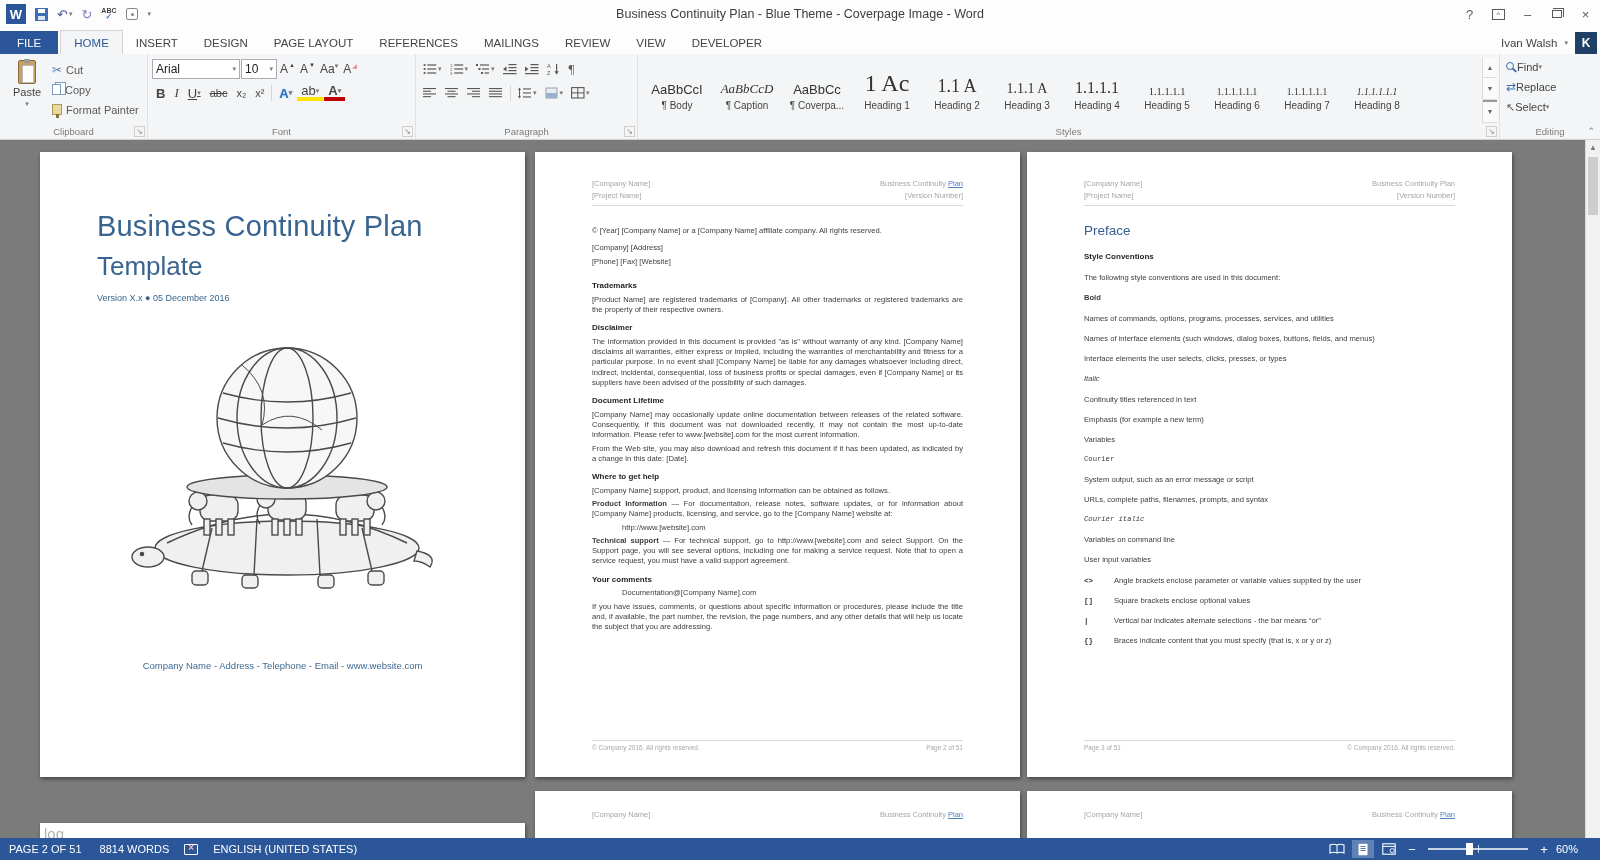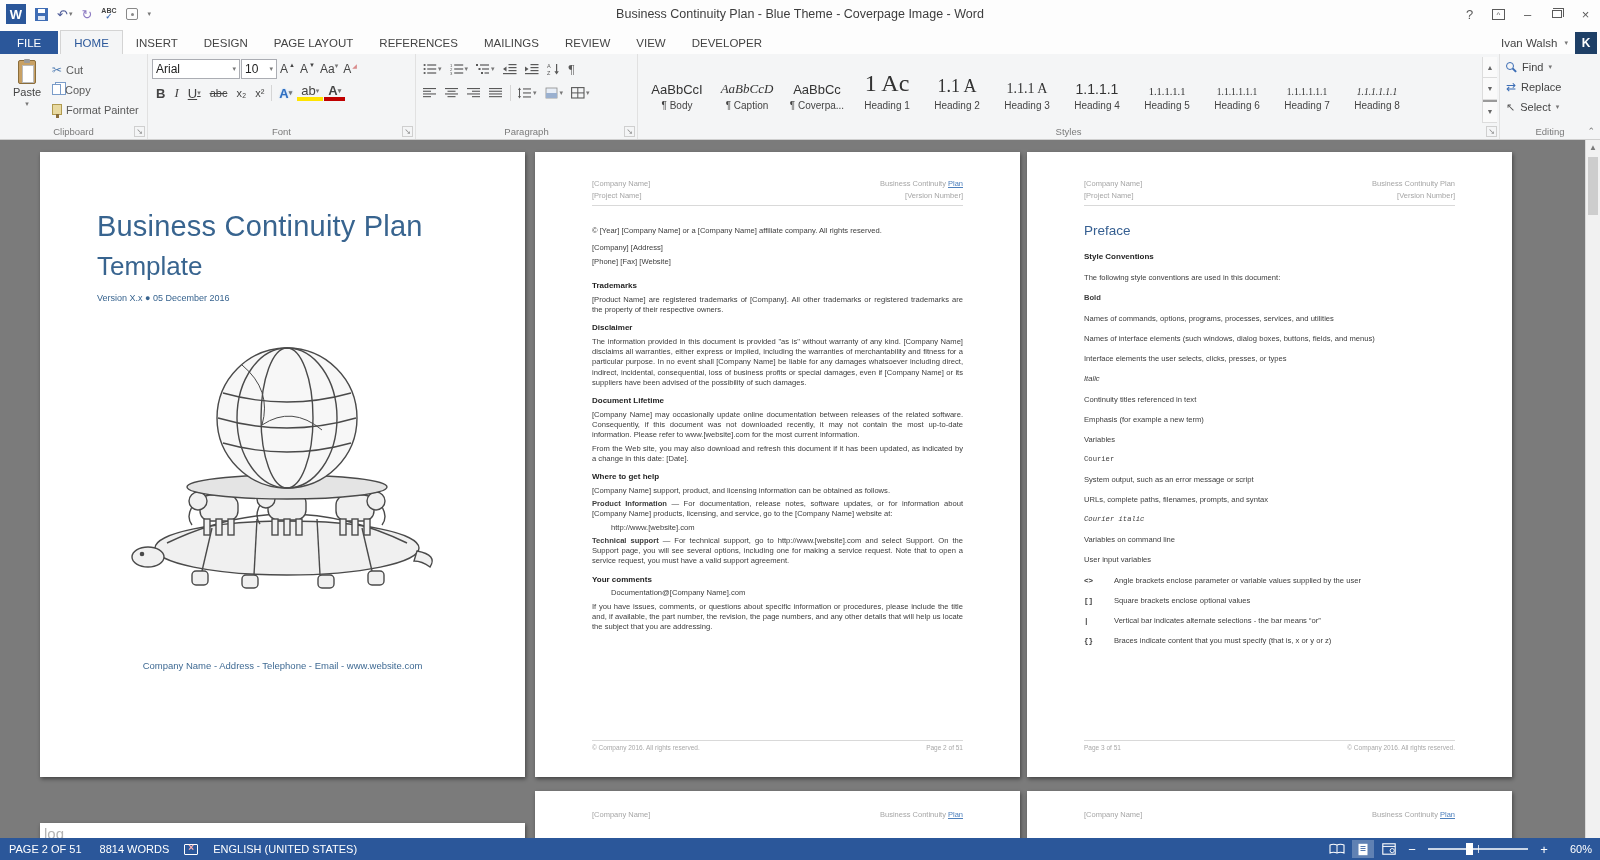--- a/index.html
+++ b/index.html
@@ -88,31 +88,31 @@
   .sgallery{display:flex;overflow:hidden;flex:1}
   .sitem{width:70px;flex:0 0 70px;text-align:center;padding-top:3px;border:1px solid transparent}
   .sprev{height:36px;display:flex;align-items:flex-end;justify-content:center;color:#333;overflow:hidden;white-space:nowrap}
   .sname{font-size:10px;color:#444;margin-top:3px;white-space:nowrap}
   .sp-body{font-size:13px}
   .sp-cap{font-size:13px;font-style:italic;font-family:"Liberation Serif",serif}
   .sp-cov{font-size:13px}
   .sp-h1{font-size:24px;font-family:"Liberation Serif",serif}
   .sp-h2{font-size:18px;font-family:Liberation Serif, serif}
   .sp-h3{font-size:14px;font-family:"Liberation Serif",serif}
-  .sp-h4{font-size:14px;font-family:Liberation Sans, sans-serif}
+  .sp-h4{font-size:16px;font-family:Liberation Serif, serif}
   .sp-h5{font-size:10.5px;font-family:"Liberation Serif",serif}
   .sp-h6,.sp-h7{font-size:9.5px;font-family:"Liberation Serif",serif}
   .sp-h8{font-size:9.5px;font-style:italic;font-family:"Liberation Serif",serif}
   .sscroll{width:15px;display:flex;flex-direction:column;border-left:1px solid #dcdcdc}
   .sarrow{flex:1;font-size:7px;color:#666;display:flex;align-items:center;justify-content:center;border-bottom:1px solid #dcdcdc;background:#fafafa}
   .sarrow.more{border-top:2px solid #9a9a9a}
 
   
   .g-edit{width:100px;border-right:none}
-  .erow{display:flex;align-items:center;gap:5px;font-size:11px;color:#444;height:20px;padding-left:2px;white-space:nowrap}
+  .erow{display:flex;align-items:center;font-size:11px;color:#444;height:20px;padding-left:2px;white-space:nowrap}
   .magi{width:11px;height:11px;position:relative;display:inline-block}
   .magi::before{content:"";position:absolute;width:6px;height:6px;border:1.6px solid #3b6db5;border-radius:50%;left:0;top:0}
   .magi::after{content:"";position:absolute;width:4.5px;height:1.8px;background:#3b6db5;transform:rotate(45deg);left:6px;top:7.5px}
   .repi{color:#3b6db5;font-size:12px}
   .seli{color:#555;font-size:11px}
   .collapse{position:absolute;right:5px;bottom:3px;font-size:9px;color:#777}
 
   
   .docarea{position:absolute;top:140px;left:0;right:0;bottom:22px;background:#7b7b7b;overflow:hidden}
   .page{position:absolute;background:#fff;box-shadow:1px 2px 4px rgba(0,0,0,.45);color:#3b3b3b}
@@ -133,21 +133,21 @@
 
   
   .pghead{display:flex;justify-content:space-between;font-size:7.5px;color:#a6a6a6;padding:26px 57px 0;line-height:1.6;border-bottom:none}
   .pghead .col{display:flex;flex-direction:column}
   .pghead .r{text-align:right}
   .hdr-rule{margin:3px 57px 0;border-bottom:1px solid #d9d9d9}
   .hlink{color:#4f81bd;text-decoration:underline}
   .pgbody{padding:12px 57px 0;font-size:7.6px;line-height:1.35;color:#3c3c3c}
   .pgbody p{margin-top:3px;text-align:justify}
   .pgbody h4{font-size:8px;margin-top:8px;color:#1f1f1f}
-  .indent{margin-left:19px;text-align:left !important}
+  .indent{margin-left:30px;text-align:left !important}
   .lead{font-weight:bold}
   .pgfoot{position:absolute;bottom:26px;left:57px;right:57px;display:flex;justify-content:space-between;font-size:6.5px;color:#a8a8a8;border-top:1px solid #d9d9d9;padding-top:3px}
 
   
   .p3-title{font-size:13.5px;color:#365f91;margin-top:4px;font-weight:500}
   .p3-sub{font-size:8px;font-weight:bold;margin-top:12px;color:#1f1f1f}
   .conv{margin-top:10px;font-size:7.6px}
   .c-bold{font-weight:bold}
   .c-italic{font-style:italic}
   .c-mono{font-family:"Liberation Mono",monospace;font-size:7.2px}
@@ -171,21 +171,21 @@
   .booki{width:14px;height:11px;position:relative;margin:0 6px}
   .booki::before{content:"";position:absolute;inset:0;border:1px solid #fff;border-radius:1px}
   .booki::after{content:"×";position:absolute;left:4px;top:-2px;color:#ffb3b3;font-size:10px;font-weight:bold}
   .sb-right{margin-left:auto;display:flex;align-items:center;gap:4px;padding-right:8px}
   .vbtn{width:22px;height:18px;display:flex;align-items:center;justify-content:center}
   .vbtn.active{background:rgba(255,255,255,.25)}
   .zbtn{width:16px;text-align:center;font-size:13px}
   .ztrack{width:100px;height:2px;background:rgba(255,255,255,.75);position:relative;margin:0 4px}
   .ztrack::after{content:"";position:absolute;left:50px;top:-3px;width:1px;height:8px;background:rgba(255,255,255,.75)}
   .zthumb{position:absolute;left:38px;top:-5px;width:7px;height:12px;background:#fff}
-  .zoomlbl{width:36px;text-align:right}
+  .zoomlbl{width:36px;}
 </style>
 </head>
 <body>
 
 <div class="titlebar">
   <div class="qat">
     <span class="wlogo">W</span>
     <span class="qbtn">
         <span class="savei"></span>
       </span>

